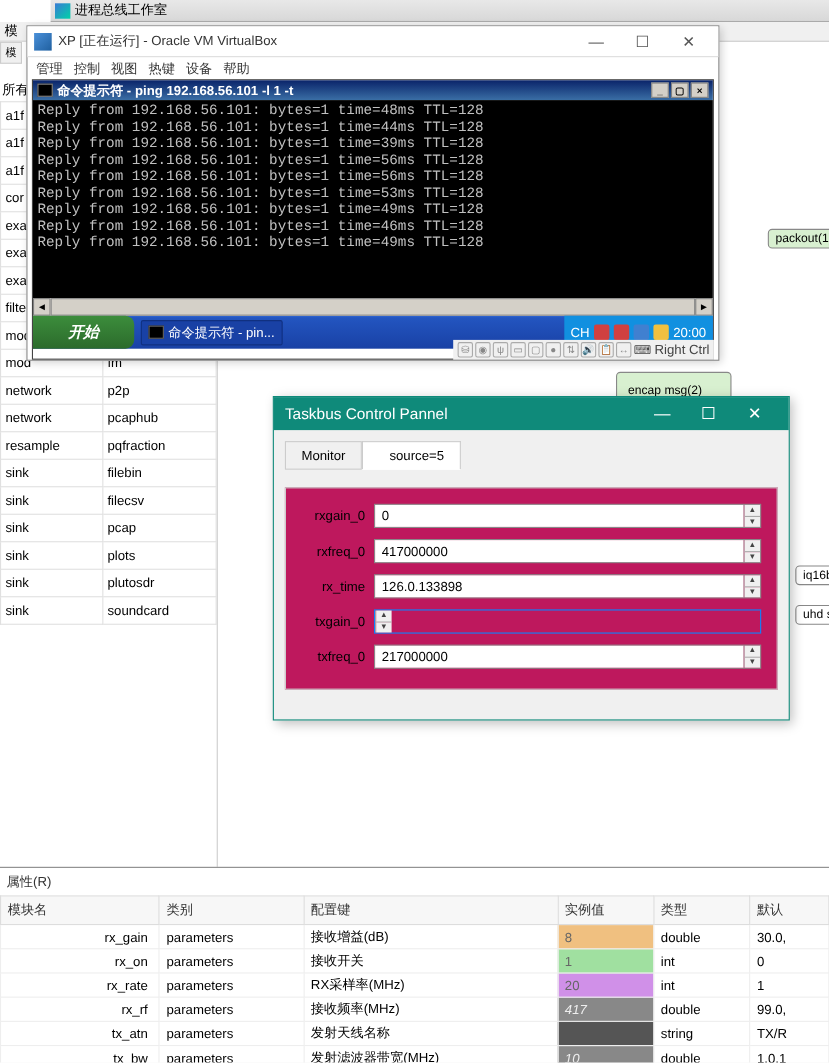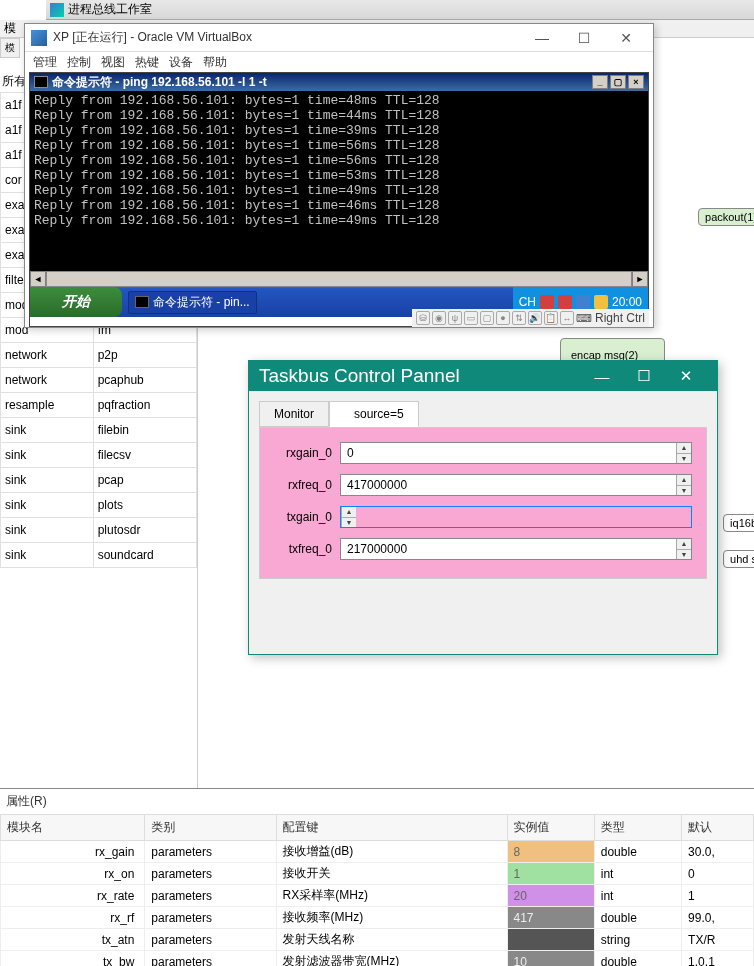--- a/index.html
+++ b/index.html
@@ -43,48 +43,48 @@
 .task-item { height: 23px; background: #1941a5; border: 1px solid #103080; margin-left: 6px; color: #fff; padding: 2px 6px; display: flex; align-items: center; border-radius: 2px; }
 .task-item .ci { width: 14px; height: 12px; background: #000; border: 1px solid #666; margin-right: 4px; }
 .tray { margin-left: auto; height: 100%; background: #1190e0; display: flex; align-items: center; padding: 0 6px; color: #fff; gap: 4px; font-size: 11px; }
 .tray .ticn { width: 14px; height: 14px; border-radius: 2px; }
 .vb-status { position: absolute; bottom: 0; right: 4px; height: 18px; display: flex; align-items: center; gap: 2px; background:#f0f0f0; padding: 0 4px; }
 .vb-status .si { width: 14px; height: 14px; border: 1px solid #aaa; border-radius: 2px; font-size:9px; display:flex;align-items:center;justify-content:center;color:#888; }
 
 
 .tb-window { position: absolute; top: 360px; left: 248px; width: 470px; height: 295px; background: #f0f0f0; border: 1px solid #0f8a7a; box-shadow: 3px 3px 10px rgba(0,0,0,0.25); }
 .tb-titlebar { height: 30px; background: #0f8a7a; color: #fff; display: flex; align-items: center; padding: 0 10px; }
-.tb-titlebar .t { flex: 1; font-size: 19px; }
+.tb-titlebar .t { flex: 1; font-size: 14px; }
 .tb-titlebar .wbtn { width: 42px; height: 30px; display: flex; align-items: center; justify-content: center; color: #fff; font-size: 15px; }
 .tb-body { padding: 10px; }
-.tb-tabs { display: flex; margin-bottom: 1px; }
+.tb-tabs { display: flex; margin-bottom: 17px; }
 .tb-tab { padding: 5px 14px; border: 1px solid #ccc; background: #f0f0f0; cursor: pointer; }
 .tb-tab.active { background: #fff; border-bottom: 1px solid #fff; position: relative; z-index: 2; padding-left: 24px; }
-.tb-frame { border: 1px solid #ccc; background: #f9a8d4; padding: 14px 14px 8px; margin-top: -1px; }
+.tb-frame { border: 1px solid #ccc; background: #be185d; padding: 14px 14px 8px; margin-top: -1px; }
 .tb-row { display: flex; align-items: center; margin-bottom: 10px; }
 .tb-row label { width: 66px; text-align: right; padding-right: 8px; }
 .tb-spin { flex: 1; height: 22px; display: flex; border: 1px solid #888; }
 .tb-spin.focus { border-color: #0a84ff; }
 .tb-spin input { flex: 1; border: 0; padding: 2px 6px; outline: none; font-size: 12px; }
 .tb-spin .updn { width: 15px; display: flex; flex-direction: column; border-left: 1px solid #aaa; }
 .tb-spin .updn div { flex: 1; font-size: 7px; display: flex; align-items: center; justify-content: center; background: #f0f0f0; color: #444; }
 .tb-spin .updn div:first-child { border-bottom: 1px solid #aaa; }
 .tb-spin input.sel { background: #0a84ff; color: #fff; }
 
 
 .prop-sec { position: absolute; bottom: 0; left: 0; right: 0; height: 178px; background: #fff; border-top: 1px solid #888; }
 .prop-label { padding: 4px 6px; color: #333; }
 .prop-table { width: 100%; border-collapse: collapse; }
 .prop-table th { text-align: left; padding: 4px 6px; border: 1px solid #ddd; background: #f7f7f7; font-weight: normal; color: #333; }
 .prop-table td { padding: 2px 6px; border: 1px solid #eee; color: #000000; }
 .prop-table td.valcell { color: #666; }
 .cell-orange { background: #f0c080; }
 .cell-green  { background: #a0e0a0; }
 .cell-purple { background: #d090e8; }
-.cell-gray   { background: #888; color: #eee !important; }
+.cell-gray   { background: #888; color: #eee !important; font-style: italic; }
 .cell-dark   { background: #555; color: #ccc !important; }
 .prop-table td.name { text-align: right; padding-right: 10px; }
 </style>
 </head>
 <body>
 
 <div class="bg-window">
   <div class="bg-titlebar">
     <div class="icn"></div>
     <span>进程总线工作室</span>
@@ -360,20 +360,30 @@
           <label>rxfreq_0</label>
           <div class="tb-spin">
             <input value="417000000" style="">
             <div class="updn">
               <div>▲</div>
               <div>▼</div>
             </div>
           </div>
         </div>
         <div class="tb-row">
+          <label>rx_time</label>
+          <div class="tb-spin">
+            <input value="126.0.133898" style="">
+            <div class="updn">
+              <div>▲</div>
+              <div>▼</div>
+            </div>
+          </div>
+        </div>
+        <div class="tb-row">
           <label>txgain_0</label>
           <div class="tb-spin focus">
             <div class="updn">
               <div>▲</div>
               <div>▼</div>
             </div>
           </div>
         </div>
         <div class="tb-row">
           <label>txfreq_0</label>

